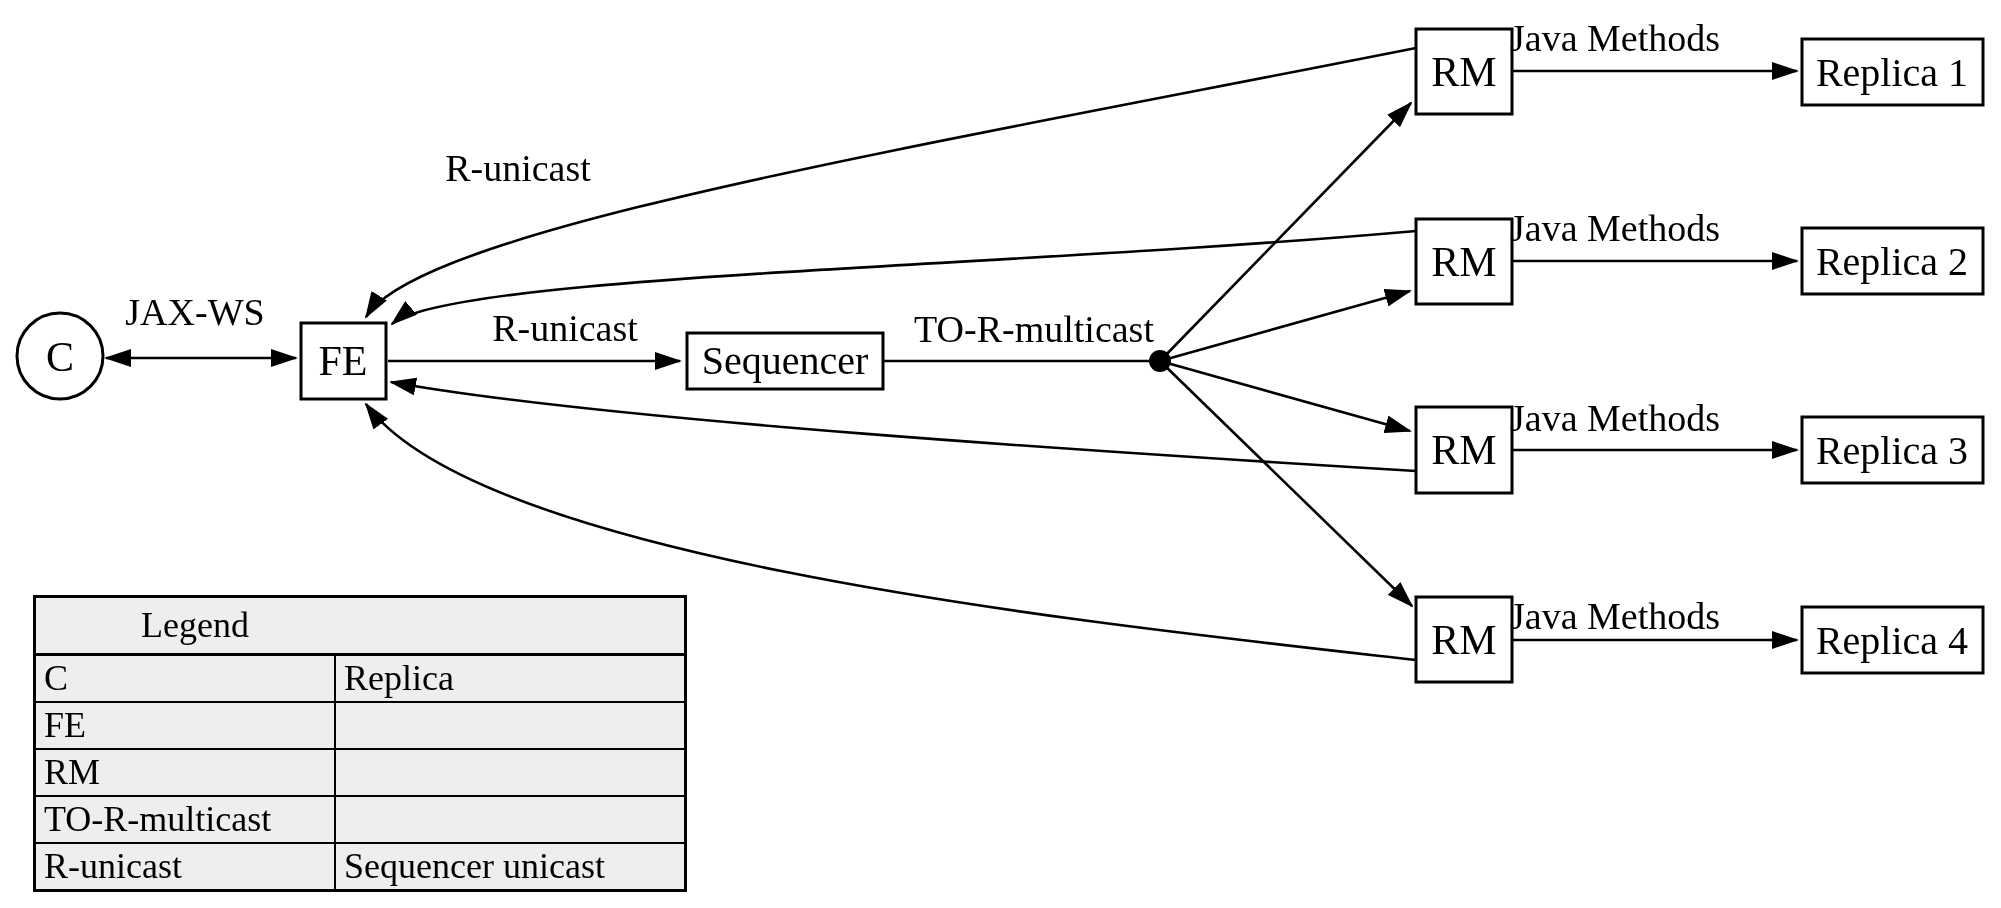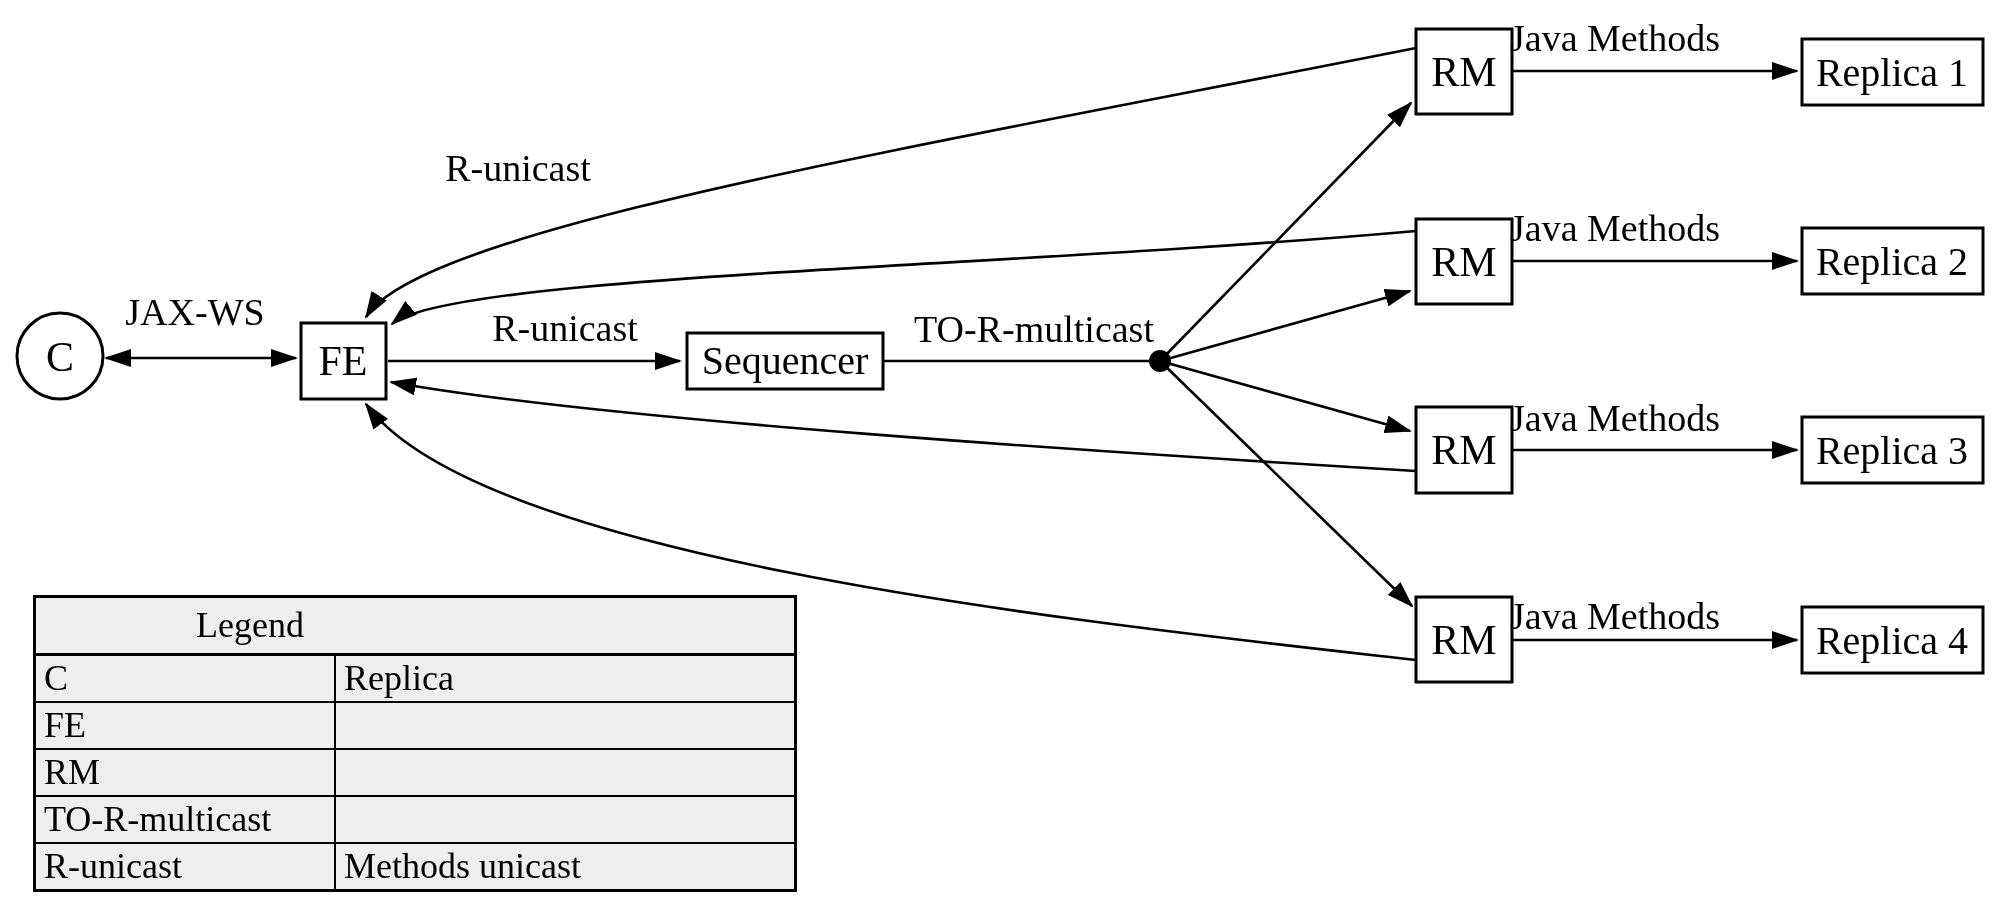--- a/index.html
+++ b/index.html
@@ -8,21 +8,21 @@
     font-family:"Liberation Serif", serif;
   }
   .stage{position:relative;width:2001px;height:908px;}
   svg{position:absolute;left:0;top:0;}
   svg text{fill:#000;}
   .node-label{font-size:42px;}
   .node-label-med{font-size:40px;}
   .edge-label{font-size:38px;}
   
   .legend{
-    position:absolute;left:33px;top:595px;width:764px;
+    position:absolute;left:33px;top:595px;width:654px;
     border:3px solid #000;background:#eeeeee;box-sizing:border-box;
     font-size:36px;color:#000;
   }
   .legend-title{
     height:55px;line-height:55px;text-align:center;
     padding-right:330px;border-bottom:3px solid #000;
   }
   .legend-row{display:flex;border-bottom:2px solid #000;}
   .legend-row:last-child{border-bottom:none;}
   .legend-term{
@@ -122,17 +122,17 @@
       <div class="legend-term">FE</div>
     </div>
     <div class="legend-row">
       <div class="legend-term">RM</div>
     </div>
     <div class="legend-row">
       <div class="legend-term">TO-R-multicast</div>
     </div>
     <div class="legend-row">
       <div class="legend-term">R-unicast</div>
-      <div class="legend-def">Methods unicast</div>
+      <div class="legend-def">Sequencer unicast</div>
     </div>
   </div>
 
 </div>
 
 </body></html>

